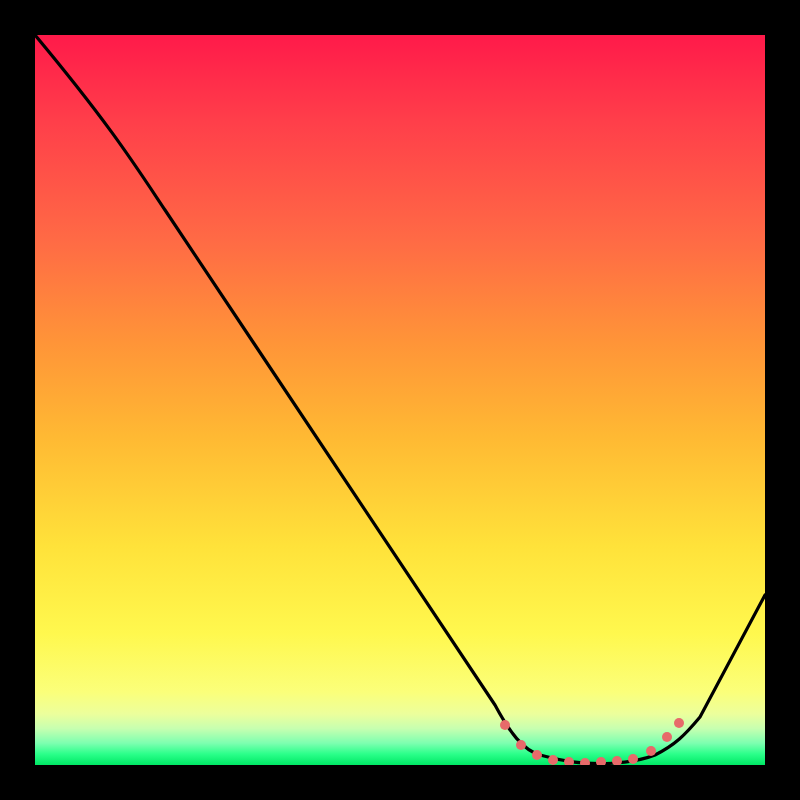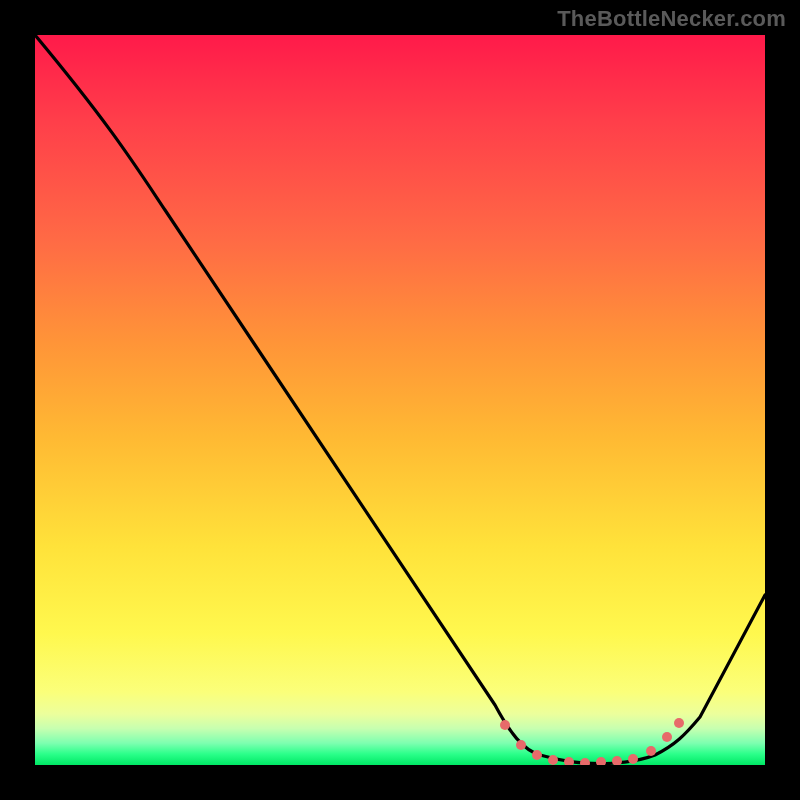--- a/index.html
+++ b/index.html
@@ -63,21 +63,20 @@
     left: 0;
     top: 0;
     width: 100%;
     height: 100%;
   }
 </style>
 </head>
 <body>
 <div class="frame">
 
-  <div class="watermark">TheBottleNecker.com</div>
 
   <div class="plot">
     <div class="gradient"></div>
     <svg class="curve" viewBox="0 0 730 730" preserveAspectRatio="none">
       <path d="M 0 0
                C 75 90, 100 130, 130 175
                L 460 670
                C 475 698, 488 715, 505 720
                C 560 736, 605 726, 620 720
                C 640 710, 650 700, 665 682

